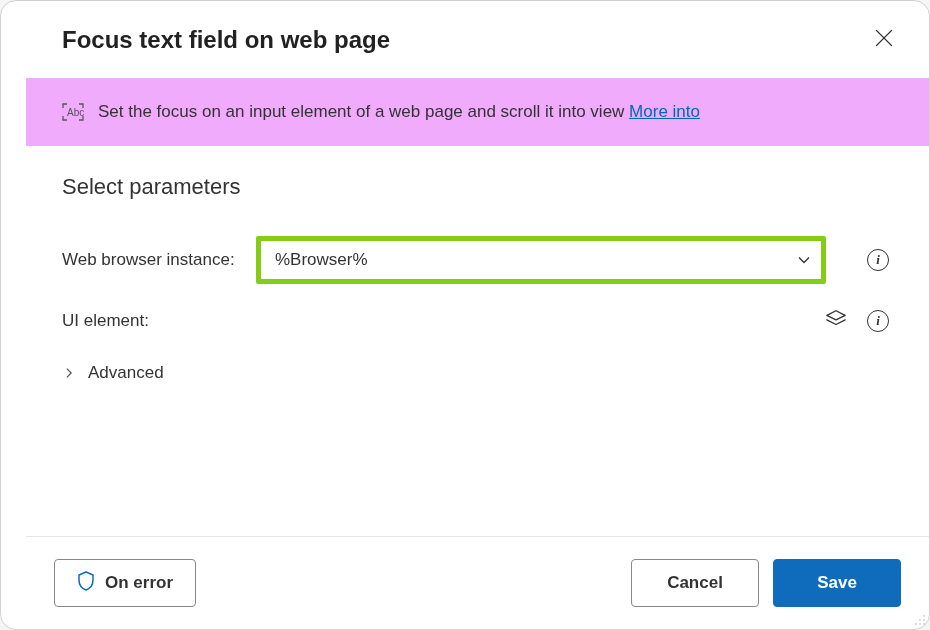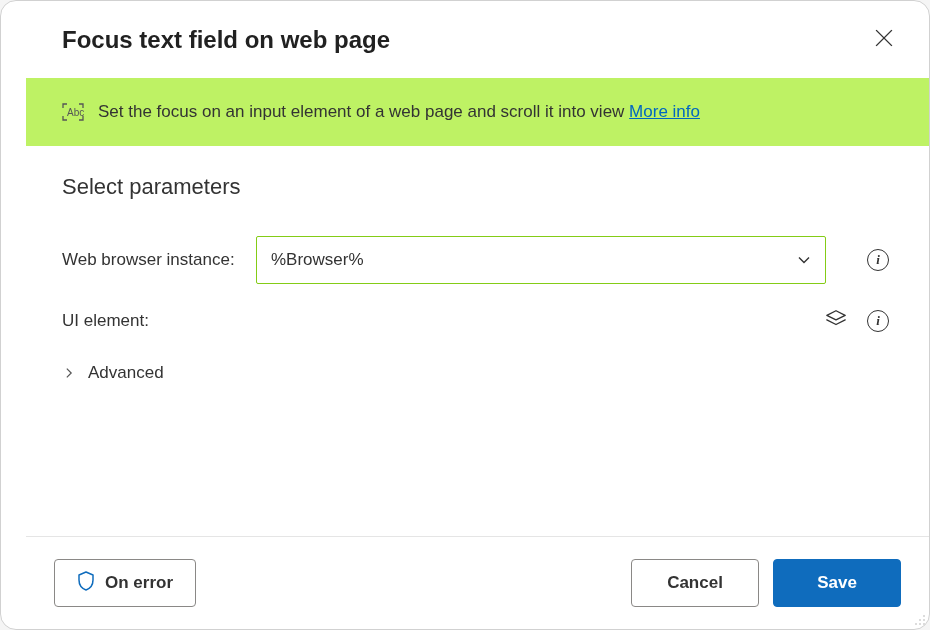--- a/index.html
+++ b/index.html
@@ -45,21 +45,21 @@
       padding: 6px;
       display: flex;
       align-items: center;
       justify-content: center;
     }
     .close-btn svg {
       width: 18px;
       height: 18px;
     }
     .info-banner {
-      background: #bef264;
+      background: #f0abfc;
       padding: 24px 36px;
       display: flex;
       align-items: center;
       gap: 14px;
     }
     .info-banner-icon {
       display: flex;
       align-items: center;
     }
     .info-banner-text {
@@ -96,21 +96,21 @@
     .param-control {
       flex: 1;
       position: relative;
       display: flex;
       align-items: center;
       max-width: 570px;
     }
     .dropdown {
       width: 100%;
       height: 48px;
-      border: 1px solid #84cc16;
+      border: 5px solid #84cc16;
       background: #fff;
       padding: 0 44px 0 14px;
       font-size: 17px;
       color: #333;
       cursor: pointer;
       display: flex;
       align-items: center;
       text-align: left;
       overflow: hidden;
       white-space: nowrap;
@@ -239,21 +239,21 @@
     <span class="info-banner-icon">
       <svg width="22" height="18" viewBox="0 0 22 18" fill="none" stroke="#555" stroke-width="1.3">
         <path d="M1 5 L1 1 L5 1"></path>
         <path d="M17 1 L21 1 L21 5"></path>
         <path d="M21 13 L21 17 L17 17"></path>
         <path d="M5 17 L1 17 L1 13"></path>
         <text x="5" y="13" stroke="none" fill="#555" font-size="10" font-family="Segoe UI">Abc</text>
       </svg>
     </span>
     <div class="info-banner-text">
-      <span>Set the focus on an input element of a web page and scroll it into view </span><a class="more-info-link">More info</a>
+      <span>Set the focus on an input element of a web page and scroll it into view </span><a class="more-info-link">More into</a>
     </div>
   </div>
 
   <div class="content">
     <h2 class="section-title">Select parameters</h2>
 
     <div class="param-row">
       <div class="param-label">Web browser instance:</div>
       <div class="param-control">
         <button class="dropdown">

